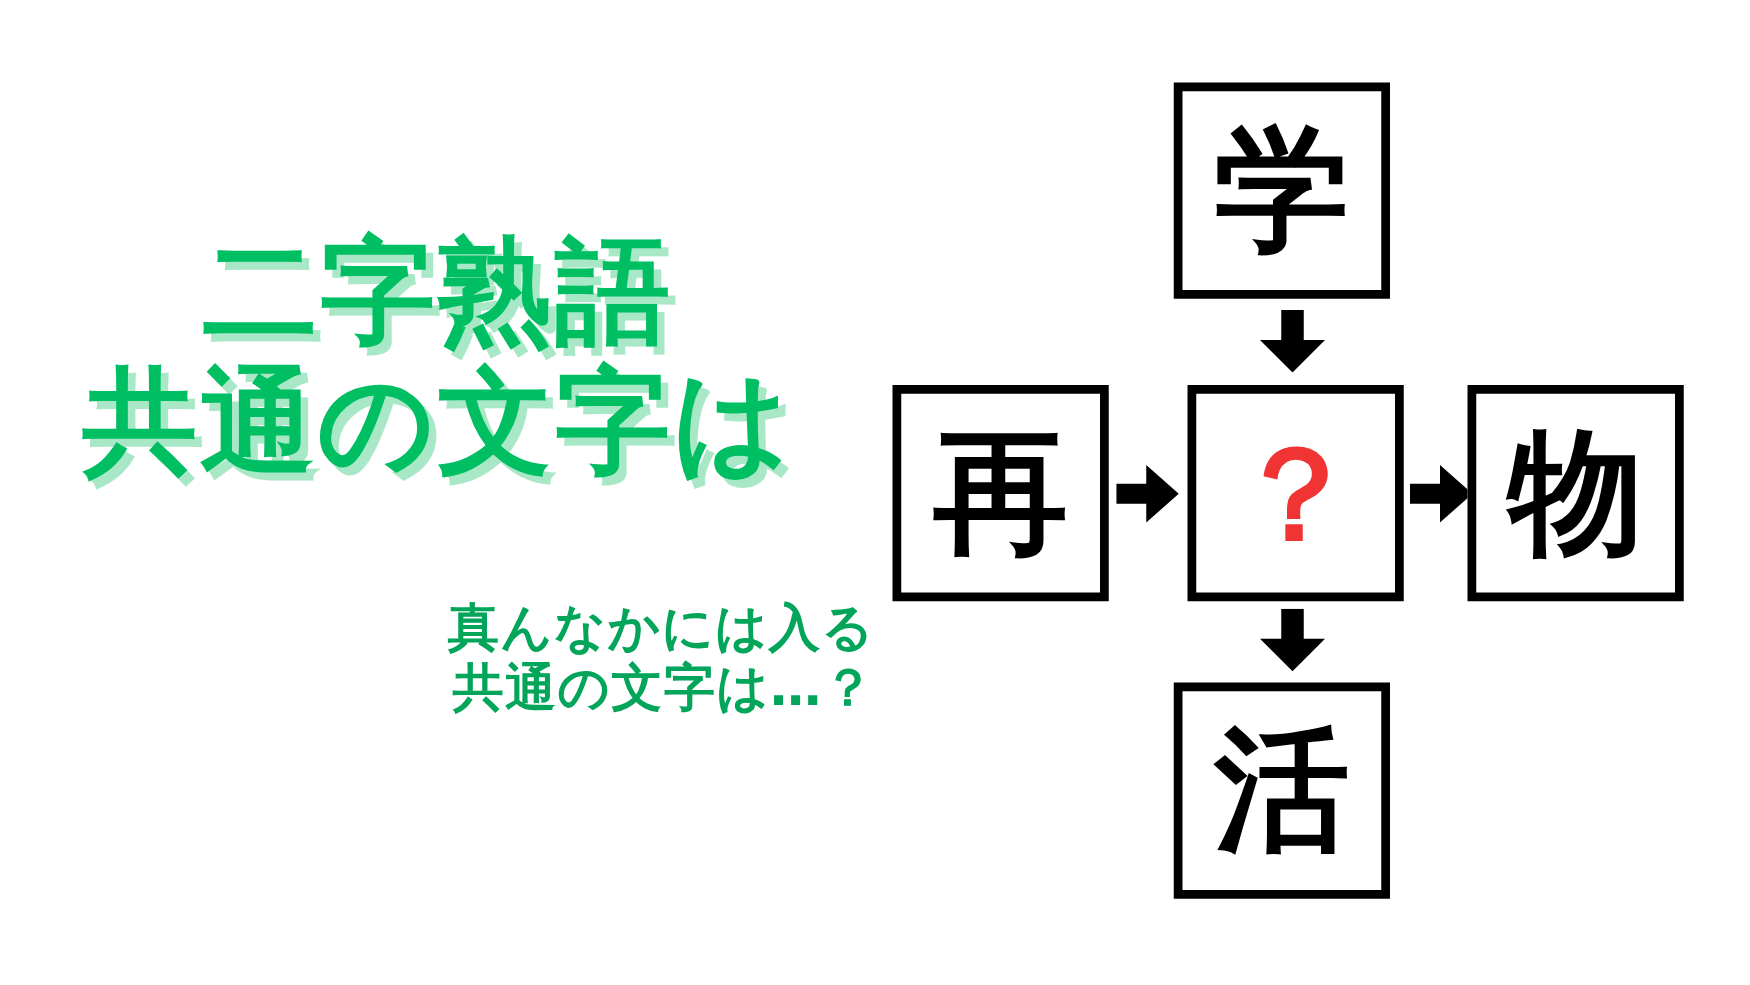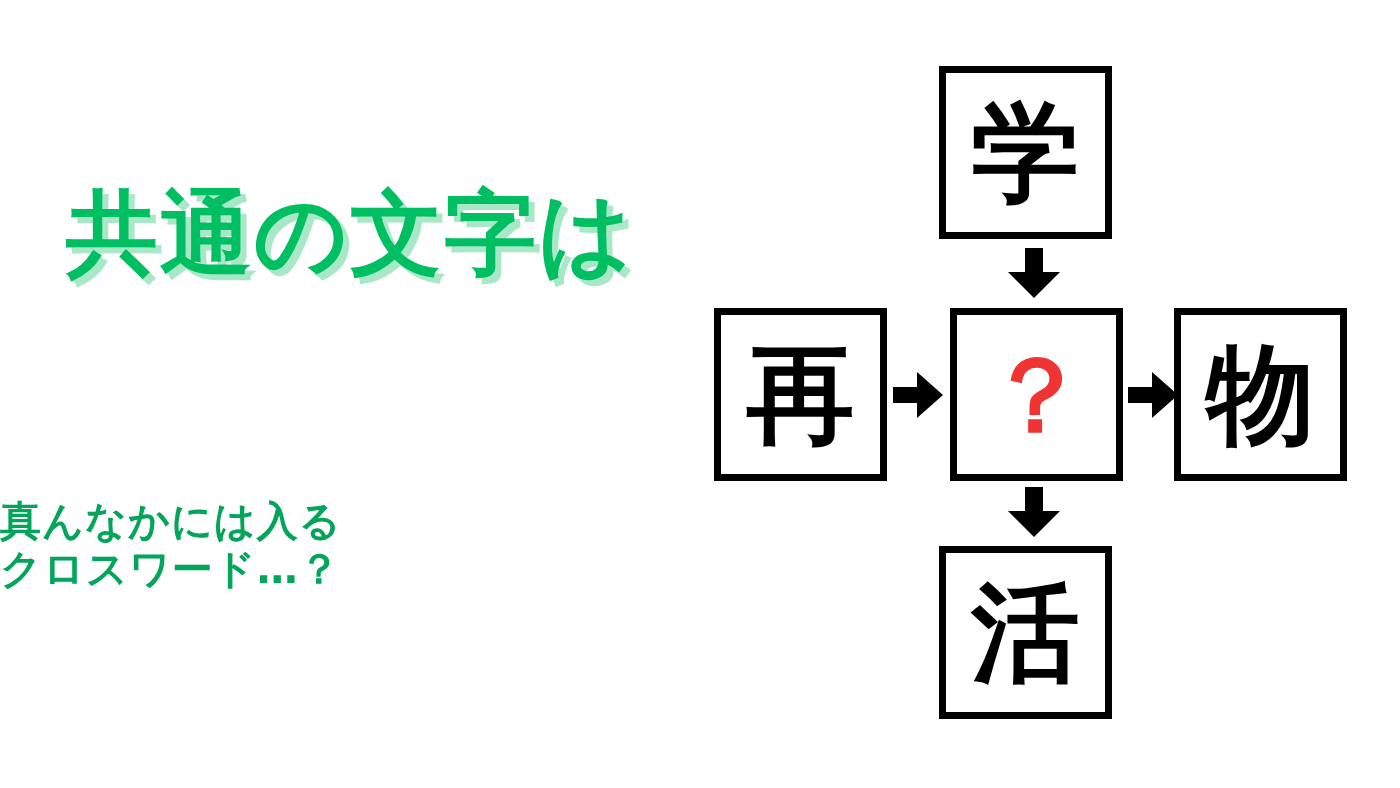--- a/index.html
+++ b/index.html
@@ -34,22 +34,21 @@
     letter-spacing: 2px;
     color: #00bf63;
     text-shadow: 6px 6px 0 #a9e8c6;
     white-space: nowrap;
   }
   #subtitle-block {
     position: absolute;
     left: 0px;
     top: 478px;
     width: 700px;
-    text-align: left;
-    margin-top: 19px;
+    text-align: right;
   }
   .subtitle-line {
     font-family: "DejaVu Sans", "Liberation Sans", sans-serif;
     font-weight: bold;
     font-size: 41px;
     line-height: 48px;
     letter-spacing: 1px;
     color: #03a55a;
     white-space: nowrap;
   }
@@ -95,26 +94,27 @@
   #arrow-bottom     { left: 1008px; top: 487px; }
   #arrow-left       { left: 893px; top: 372px; }
   #arrow-right      { left: 1128px; top: 372px; }
 </style>
 </head>
 <body>
 
 <div id="stage">
 
   <div id="title-block">
+    <div class="title-line">二字熟語</div>
     <div class="title-line">共通の文字は</div>
   </div>
 
   <div id="subtitle-block">
     <div class="subtitle-line">真んなかには入る</div>
-    <div class="subtitle-line">クロスワード…？</div>
+    <div class="subtitle-line">共通の文字は…？</div>
   </div>
 
   <div class="cell" id="cell-top">
     <span class="cell-char">学</span>
   </div>
 
   <div class="arrow" id="arrow-top-center">
     <svg width="52" height="50" viewBox="0 0 52 50" aria-hidden="true">
       <polygon points="17,0 35,0 35,24 52,24 26,50 0,24 17,24" fill="#000000"></polygon>
     </svg>

